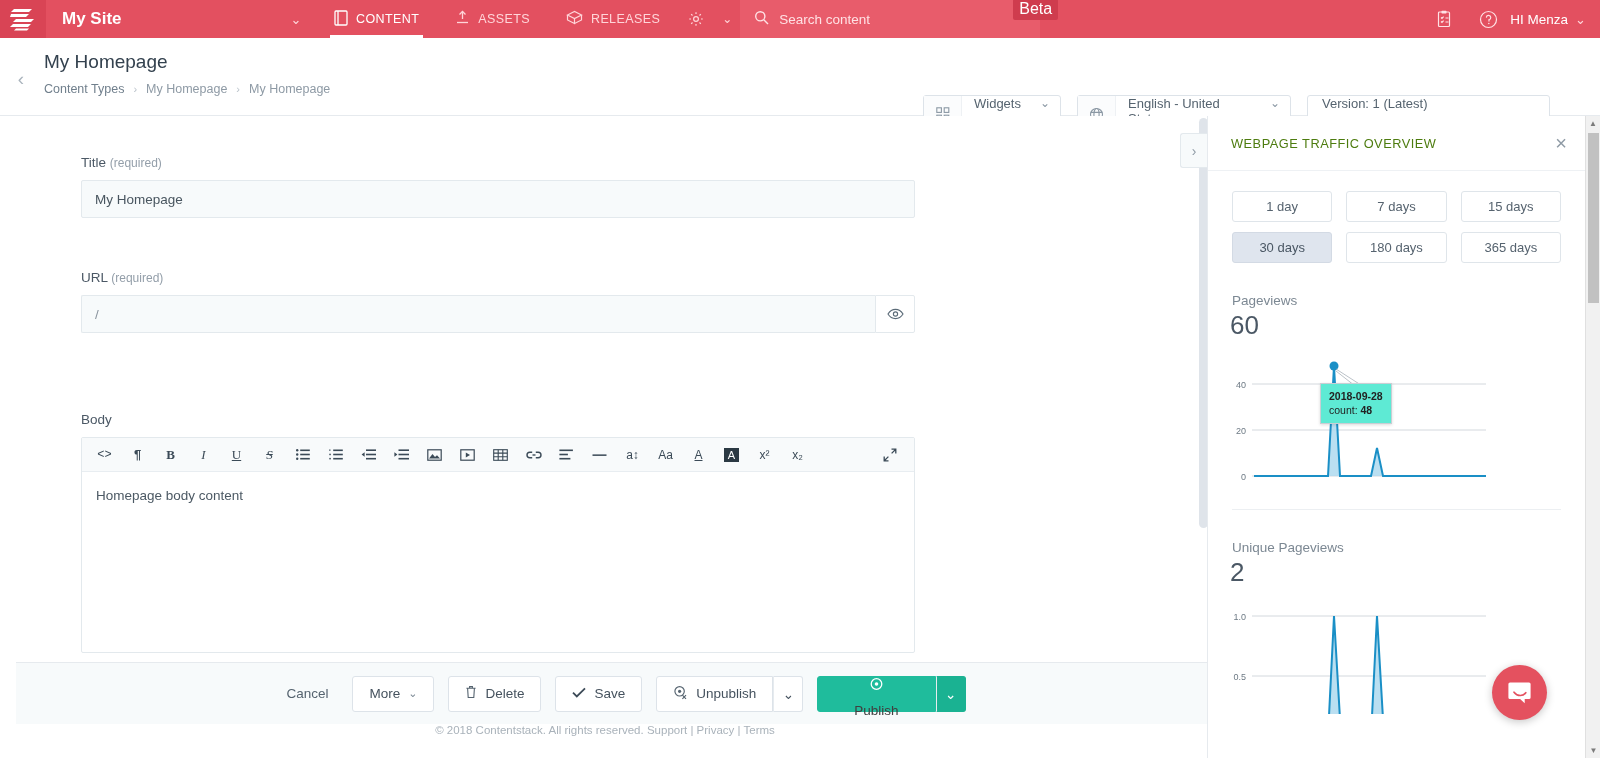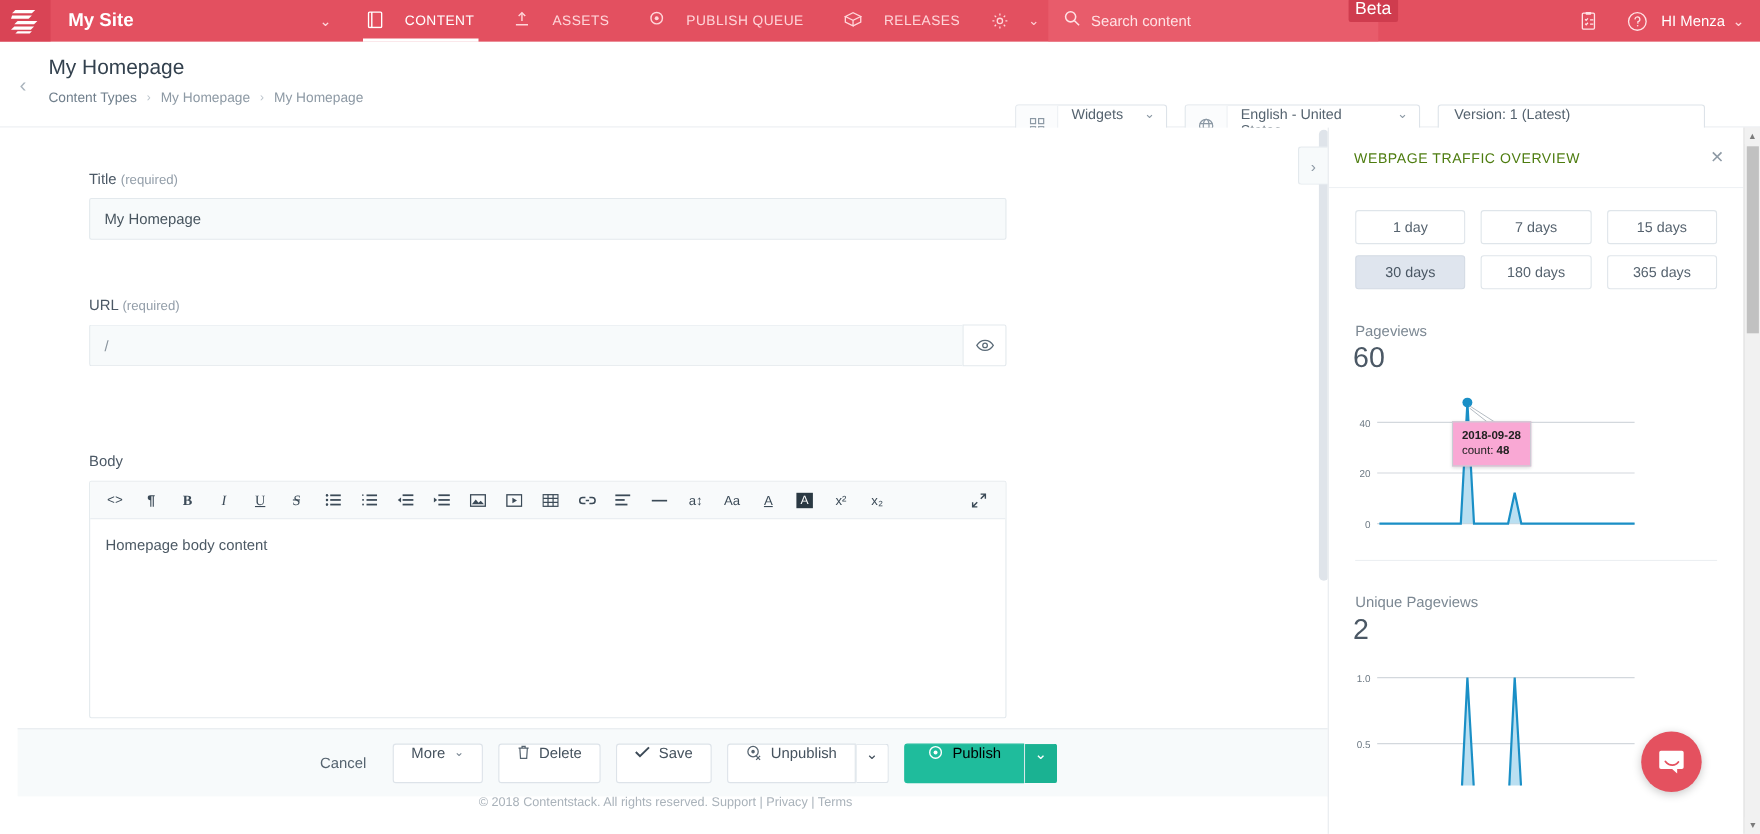--- a/index.html
+++ b/index.html
@@ -24,21 +24,21 @@
   .site-name {
     display: flex; align-items: center;
     color: #fff; font-size: 17px; font-weight: bold;
     padding-left: 16px; width: 230px;
   }
   .site-caret {
     display: flex; align-items: center; justify-content: center;
     width: 40px; color: #ffd9dd; font-size: 13px;
   }
   .nav-item {
-    display: flex; align-items: center; gap: 20px;
+    display: flex; align-items: center; gap: 8px;
     padding: 0 18px; color: #ffd5d9; font-size: 12.5px;
     letter-spacing: .4px; position: relative; cursor: pointer;
   }
   .nav-item.active { color: #ffffff; }
   .nav-item.active:after {
     content: ""; position: absolute; left: 14px; right: 14px; bottom: 0;
     height: 3px; background: #ffffff;
   }
   .nav-gear {
     display: flex; align-items: center; justify-content: center;
@@ -182,33 +182,33 @@
   .actionbar {
     position: absolute; left: 16px; top: 662px; width: 1210px; height: 62px;
     background: #f7fafb; border-top: 1px solid #e6eaee;
     display: flex; align-items: center; justify-content: center; gap: 14px;
   }
   .btn-plain {
     font-size: 13.5px; color: #55636f; cursor: pointer; padding: 0 10px;
   }
   .btn {
     height: 36px; border: 1px solid #dde3e9; border-radius: 3px;
-    background: #fff; display:flex; align-items:flex-start; gap: 8px;
+    background: #fff; display:flex; align-items:center; gap: 8px;
     padding: 0 16px; font-size: 13.5px; color: #45525e; cursor:pointer;
   }
   .btn .cc { font-size: 11px; color:#7b8894; }
   .btn-split { display: flex; }
   .btn-split .btn-main { border-radius: 3px 0 0 3px; }
   .btn-split .btn-arrow {
     width: 30px; border-radius: 0 3px 3px 0; padding: 0; justify-content:center;
     border-left: 1px solid #e6ebef;
   }
   .btn-publish {
-    background: #1fbc9c; border-color: #1fbc9c; color:#000000;
-    padding: 0 20px; font-weight: normal;
+    background: #1fbc9c; border-color: #1fbc9c; color:#404040;
+    padding: 0 36px; font-weight: normal; flex-direction: column;
   }
   .btn-publish-arrow {
     background: #1ab292; border-color: #1ab292; color: #fff;
     border-left: 1px solid #35c4a8;
   }
   .footer-note {
     position: absolute; left: 0; top: 724px; width: 1210px;
     text-align: center; font-size: 11.5px; color: #a9b2ba;
   }
   .footer-note a { color: #a9b2ba; text-decoration: none; cursor: pointer; }
@@ -239,21 +239,21 @@
   .range-btn.sel { background: #dfe5ee; border-color:#d3dae4; color:#495663; }
 
   .metric { padding: 30px 24px 0 16px; }
   .metric-name { font-size: 13.5px; color: #7c8893; margin-left: 8px; }
   .metric-value { font-size: 26px; color: #4b5865; margin-left: 6px; margin-top: 2px; }
   .chart-wrap { position: relative; margin-top: 16px; height: 130px; }
   .divider-line {
     margin: 22px 24px 0 24px; border-top: 1px solid #eceff2;
   }
   .tooltip-box {
-    position: absolute; background: #f9a8d4; border: 1px solid #c9ced4;
+    position: absolute; background: #5eead4; border: 1px solid #c9ced4;
     box-shadow: 0 1px 3px rgba(0,0,0,.14);
     padding: 5px 8px 6px 8px; font-size: 10.5px; color: #222;
     line-height: 1.35; white-space: nowrap; font-weight: bold;
   }
   .tooltip-box .lbl { font-weight: normal; }
 
   
   .rpanel-scroll {
     position: absolute; top: 116px; left: 1585px; width: 15px; height: 642px;
     background: #f1f1f1; border-left: 1px solid #e0e0e0;
@@ -307,29 +307,20 @@
     <span>
       <svg width="15" height="15" viewBox="0 0 15 15" fill="none" stroke="currentColor" stroke-width="1.3">
         <path d="M7.5 1.5 L7.5 9"></path>
           <path d="M4.5 4.5 L7.5 1.5 L10.5 4.5"></path>
           <path d="M2 12.5 h11"></path>
       </svg>
     </span>
     <span>ASSETS</span>
   </div>
 
-  <div class="nav-item">
-    <span>
-      <svg width="14" height="15" viewBox="0 0 14 15" fill="none" stroke="currentColor" stroke-width="1.3">
-        <circle cx="7" cy="6.5" r="5.2"></circle>
-          <circle cx="7" cy="6.5" r="1.8" fill="currentColor" stroke="none"></circle>
-      </svg>
-    </span>
-    <span>PUBLISH QUEUE</span>
-  </div>
 
   <div class="nav-item">
     <span>
       <svg width="17" height="15" viewBox="0 0 17 15" fill="none" stroke="currentColor" stroke-width="1.2">
         <path d="M1.5 5 L8.5 1.5 L15.5 5 L8.5 8.5 Z"></path>
           <path d="M1.5 5 v5 l7 3.5 v-5"></path>
           <path d="M15.5 5 v5 l-7 3.5"></path>
       </svg>
     </span>
     <span>RELEASES</span>

